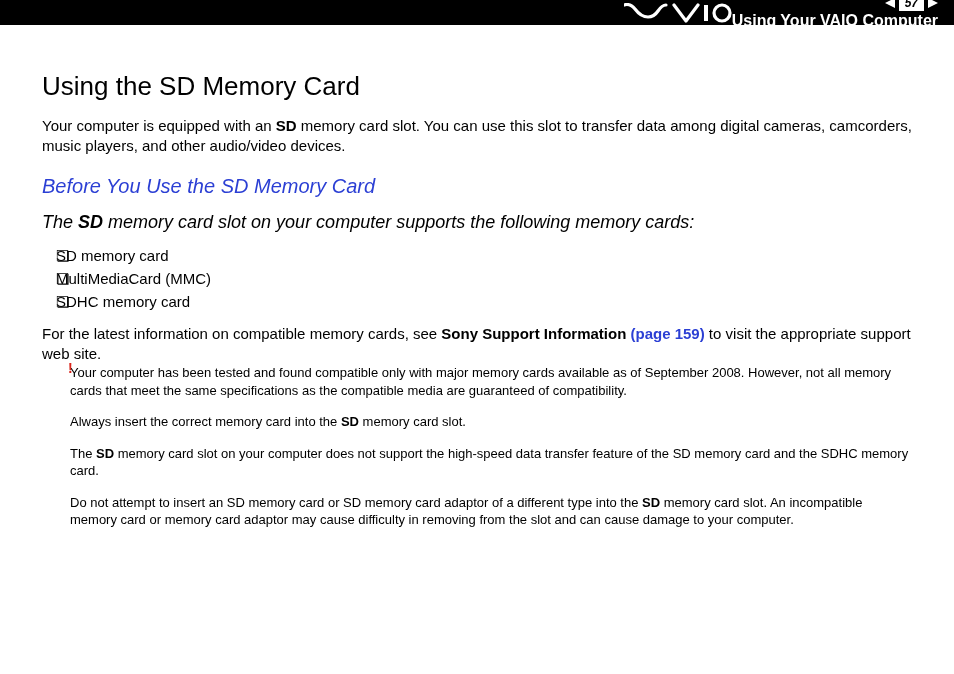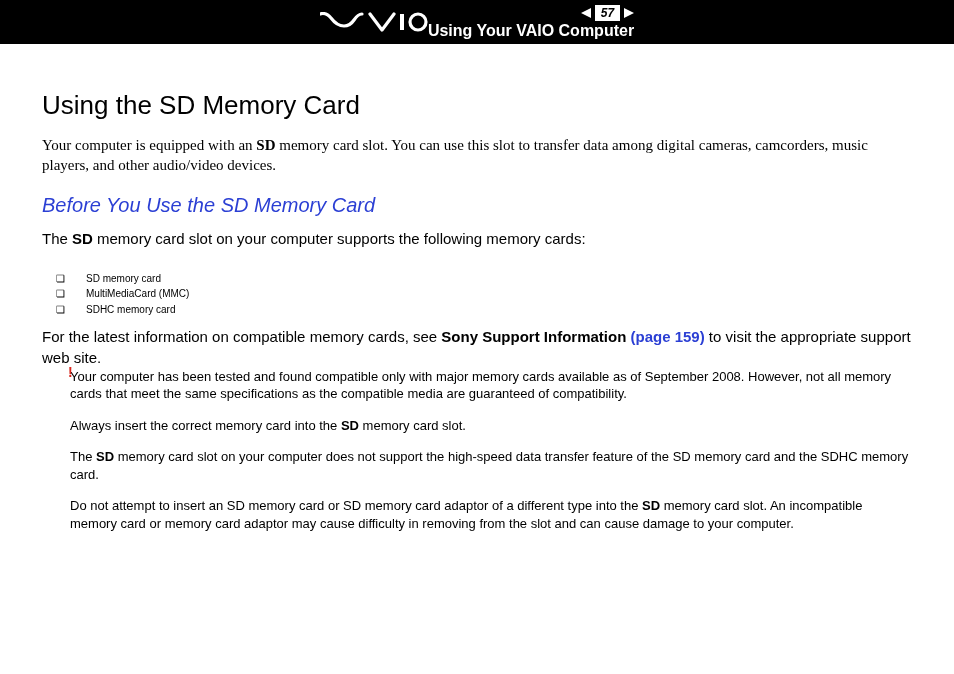--- a/index.html
+++ b/index.html
@@ -5,24 +5,24 @@
   * { margin: 0; padding: 0; box-sizing: border-box; }
   body {
     width: 954px;
     height: 674px;
     font-family: Arial, Helvetica, sans-serif;
     background: #fff;
     color: #000;
   }
   .header {
     background: #000;
-    height: 44px;
+    height: 25px;
     display: flex;
     align-items: center;
-    justify-content: center;
+    justify-content: flex-end;
     padding: 12px 16px;
   }
   .logo {
     color: #fff;
     font-family: Arial, sans-serif;
   }
   .logo svg { display: block; }
   .header-right {
     display: flex;
     flex-direction: column;
@@ -62,42 +62,41 @@
   }
   h1 {
     font-size: 26px;
     font-weight: normal;
     margin-bottom: 14px;
   }
   .intro {
     font-size: 15px;
     line-height: 1.35;
     margin-bottom: 18px;
-    font-family: Liberation Serif, serif;
   }
   h2 {
     font-size: 20px;
     font-weight: normal;
     color: #2b3fd4;
     margin-bottom: 12px;
     font-style: italic;
   }
   .support-text {
-    font-size: 15px;
+    font-size: 18px;
     line-height: 1.35;
-    margin-bottom: 22px;
+    margin-bottom: 10px;
+    font-style: italic;
   }
   .card-list {
     list-style: none;
     margin: 0 0 10px 14px;
   }
   .card-list li {
-    font-size: 10px;
+    font-size: 15px;
     line-height: 1.55;
-    padding-left: 30px;
     position: relative;
   }
   .card-list li::before {
     content: "❏";
     position: absolute;
     left: 0;
     top: 0;
   }
   .latest {
     font-size: 15px;

